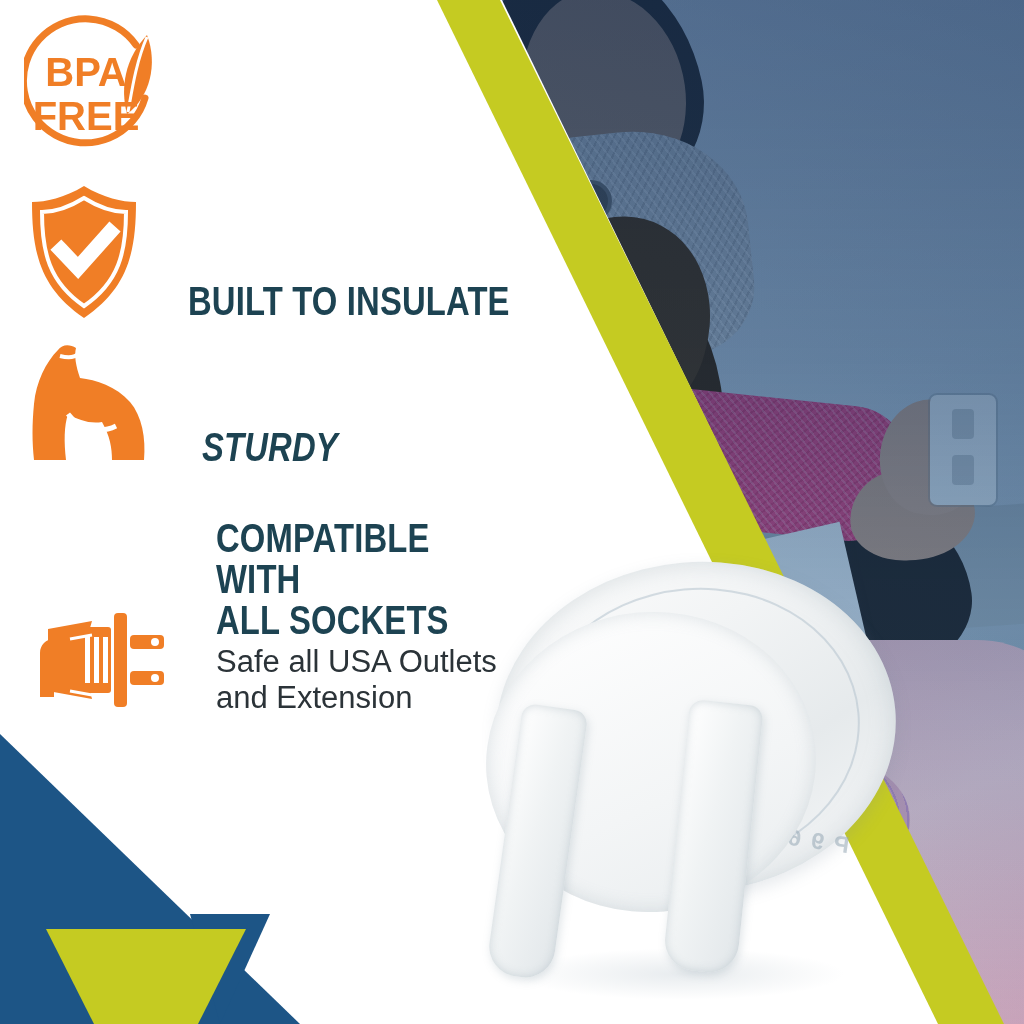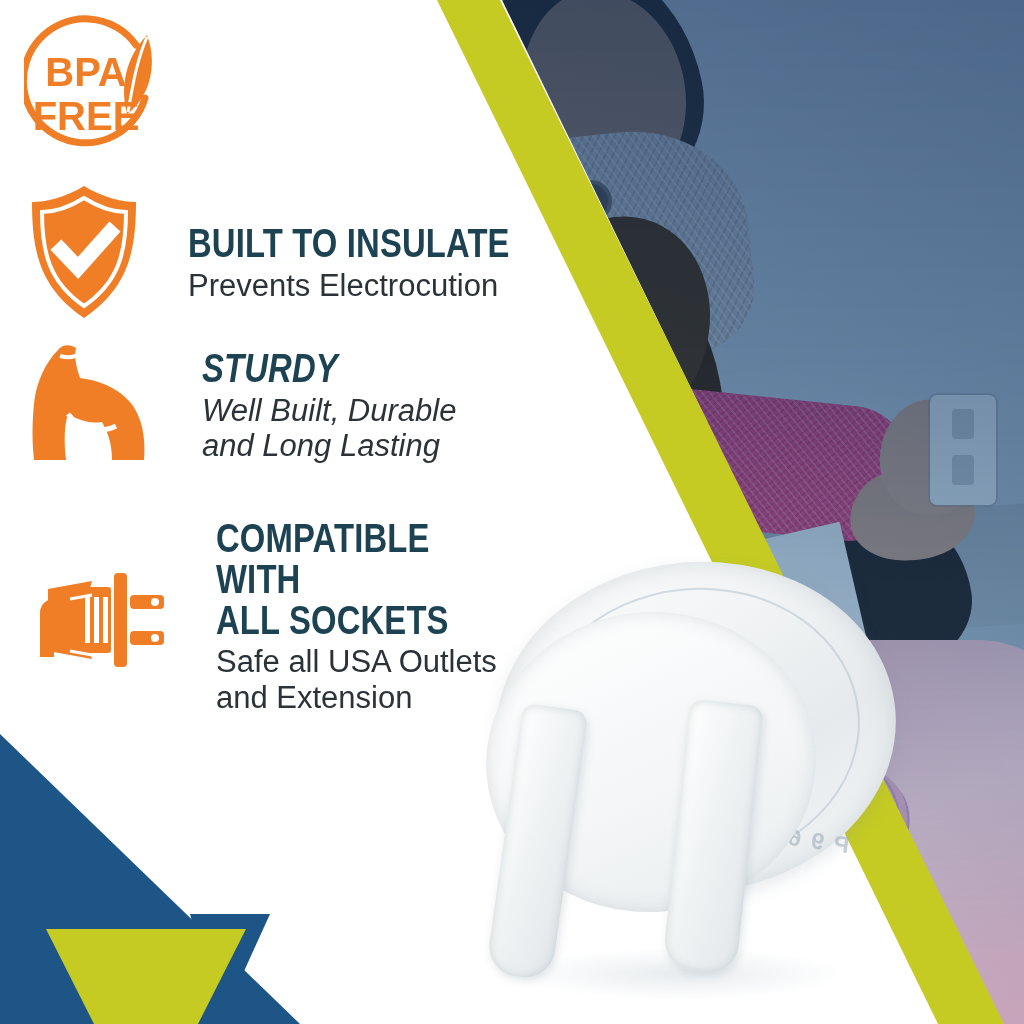--- a/index.html
+++ b/index.html
@@ -271,21 +271,21 @@
     position:absolute;left:30px;top:392px;width:330px;height:52px;
     border-radius:50%;
     background:radial-gradient(ellipse at center, rgba(150,168,180,.22) 0%, rgba(255,255,255,0) 70%);
   }
 
   
   .features{
     position:absolute;left:0;top:0;width:520px;height:740px;
   }
   .feature{
-    position:absolute;display:flex;align-items:center;
+    position:absolute;display:flex;align-items:flex-end;
   }
   .f-icon{
     position:relative;flex:0 0 auto;
   }
   .f-text{margin-left:10px;}
   .f-title{
     font-family:"Liberation Sans", sans-serif;
     font-weight:bold;
     color:#1d4352;
     letter-spacing:.2px;
@@ -419,42 +419,39 @@
         <div class="icon-shield">
           <svg width="120" height="140" viewBox="0 0 120 140" aria-hidden="true">
             <path d="M60 4 C40 16 22 20 8 20 C8 70 16 106 60 136 C104 106 112 70 112 20 C98 20 80 16 60 4 Z" fill="#F07E26"></path>
             <path d="M60 16 C44 26 29 30 18 30 C18 70 25 100 60 124 C95 100 102 70 102 30 C91 30 76 26 60 16 Z" fill="none" stroke="#ffffff" stroke-width="4"></path>
             <path d="M37 68 L54 86 L86 50" fill="none" stroke="#ffffff" stroke-width="15" stroke-linecap="square" stroke-linejoin="miter"></path>
           </svg>
         </div>
       </div>
       <div class="f-text">
         <div class="f-title">BUILT TO INSULATE</div>
-        <div class="f-sub">Prevents Electrocution</div>
       </div>
     </div>
 
     <div class="feature" id="feature-2">
       <div class="f-icon">
         <div class="icon-bicep">
           <svg width="130" height="130" viewBox="0 0 130 130" aria-hidden="true">
             <path d="M34 12 C22 24 12 44 10 66 C8 86 8 104 10 122 L42 122
                      C40 104 40 88 44 76 C54 82 66 86 78 84
                      C86 98 88 110 88 122 L120 122
                      C122 100 118 78 106 64 C92 48 72 42 56 40
                      C52 28 50 18 52 10 C46 6 38 6 34 12 Z" fill="#F07E26"></path>
             <path d="M44 76 C56 92 76 96 92 88" fill="none" stroke="#ffffff" stroke-width="5"></path>
             <path d="M36 18 C44 20 50 20 54 16" fill="none" stroke="#ffffff" stroke-width="4"></path>
           </svg>
         </div>
       </div>
       <div class="f-text">
         <div class="f-title">STURDY</div>
-        <div class="f-sub">Well Built, Durable
-and Long Lasting</div>
       </div>
     </div>
 
     <div class="feature" id="feature-3">
       <div class="f-icon">
         <div class="icon-plug">
           <svg width="150" height="110" viewBox="0 0 150 110" aria-hidden="true">
             <g fill="#F07E26">
               <path d="M28 44 L28 92 L14 92 L14 48 C14 40 20 34 28 34 L44 34 L44 44 Z"></path>
               <path d="M22 24 L66 16 L62 30 L62 78 L66 94 L22 86 L22 66 L28 66 L28 44 L22 44 Z"></path>

